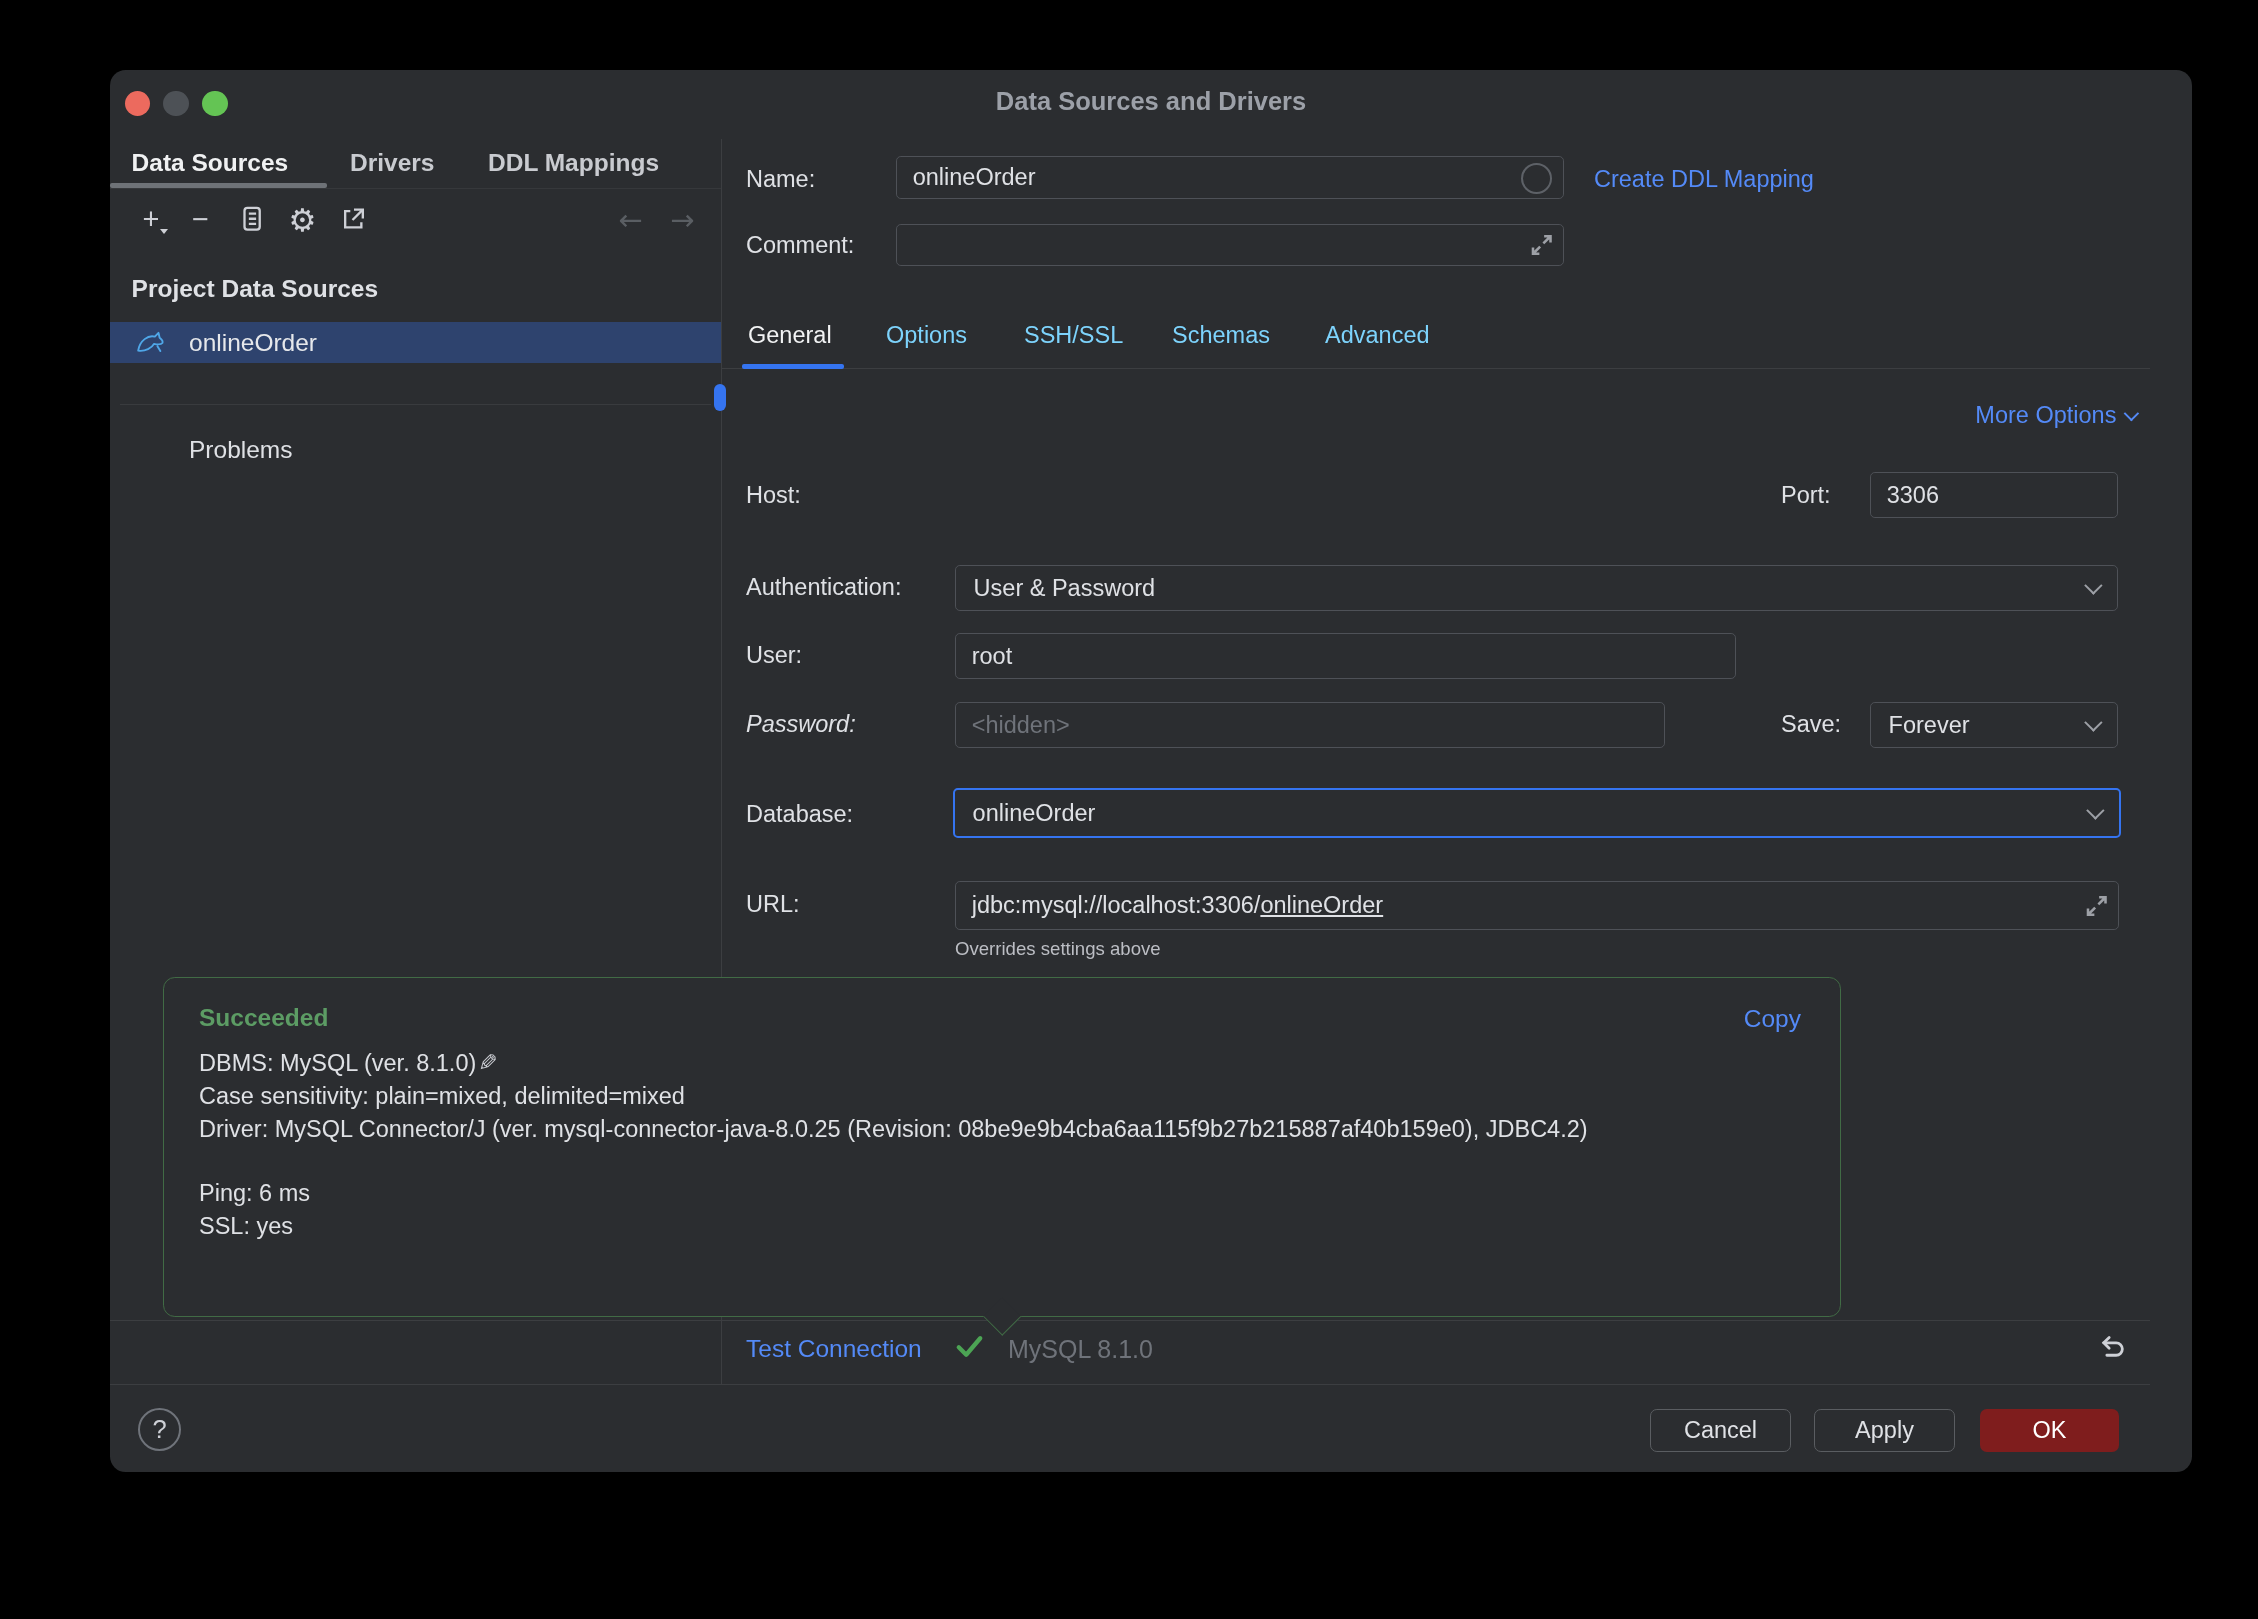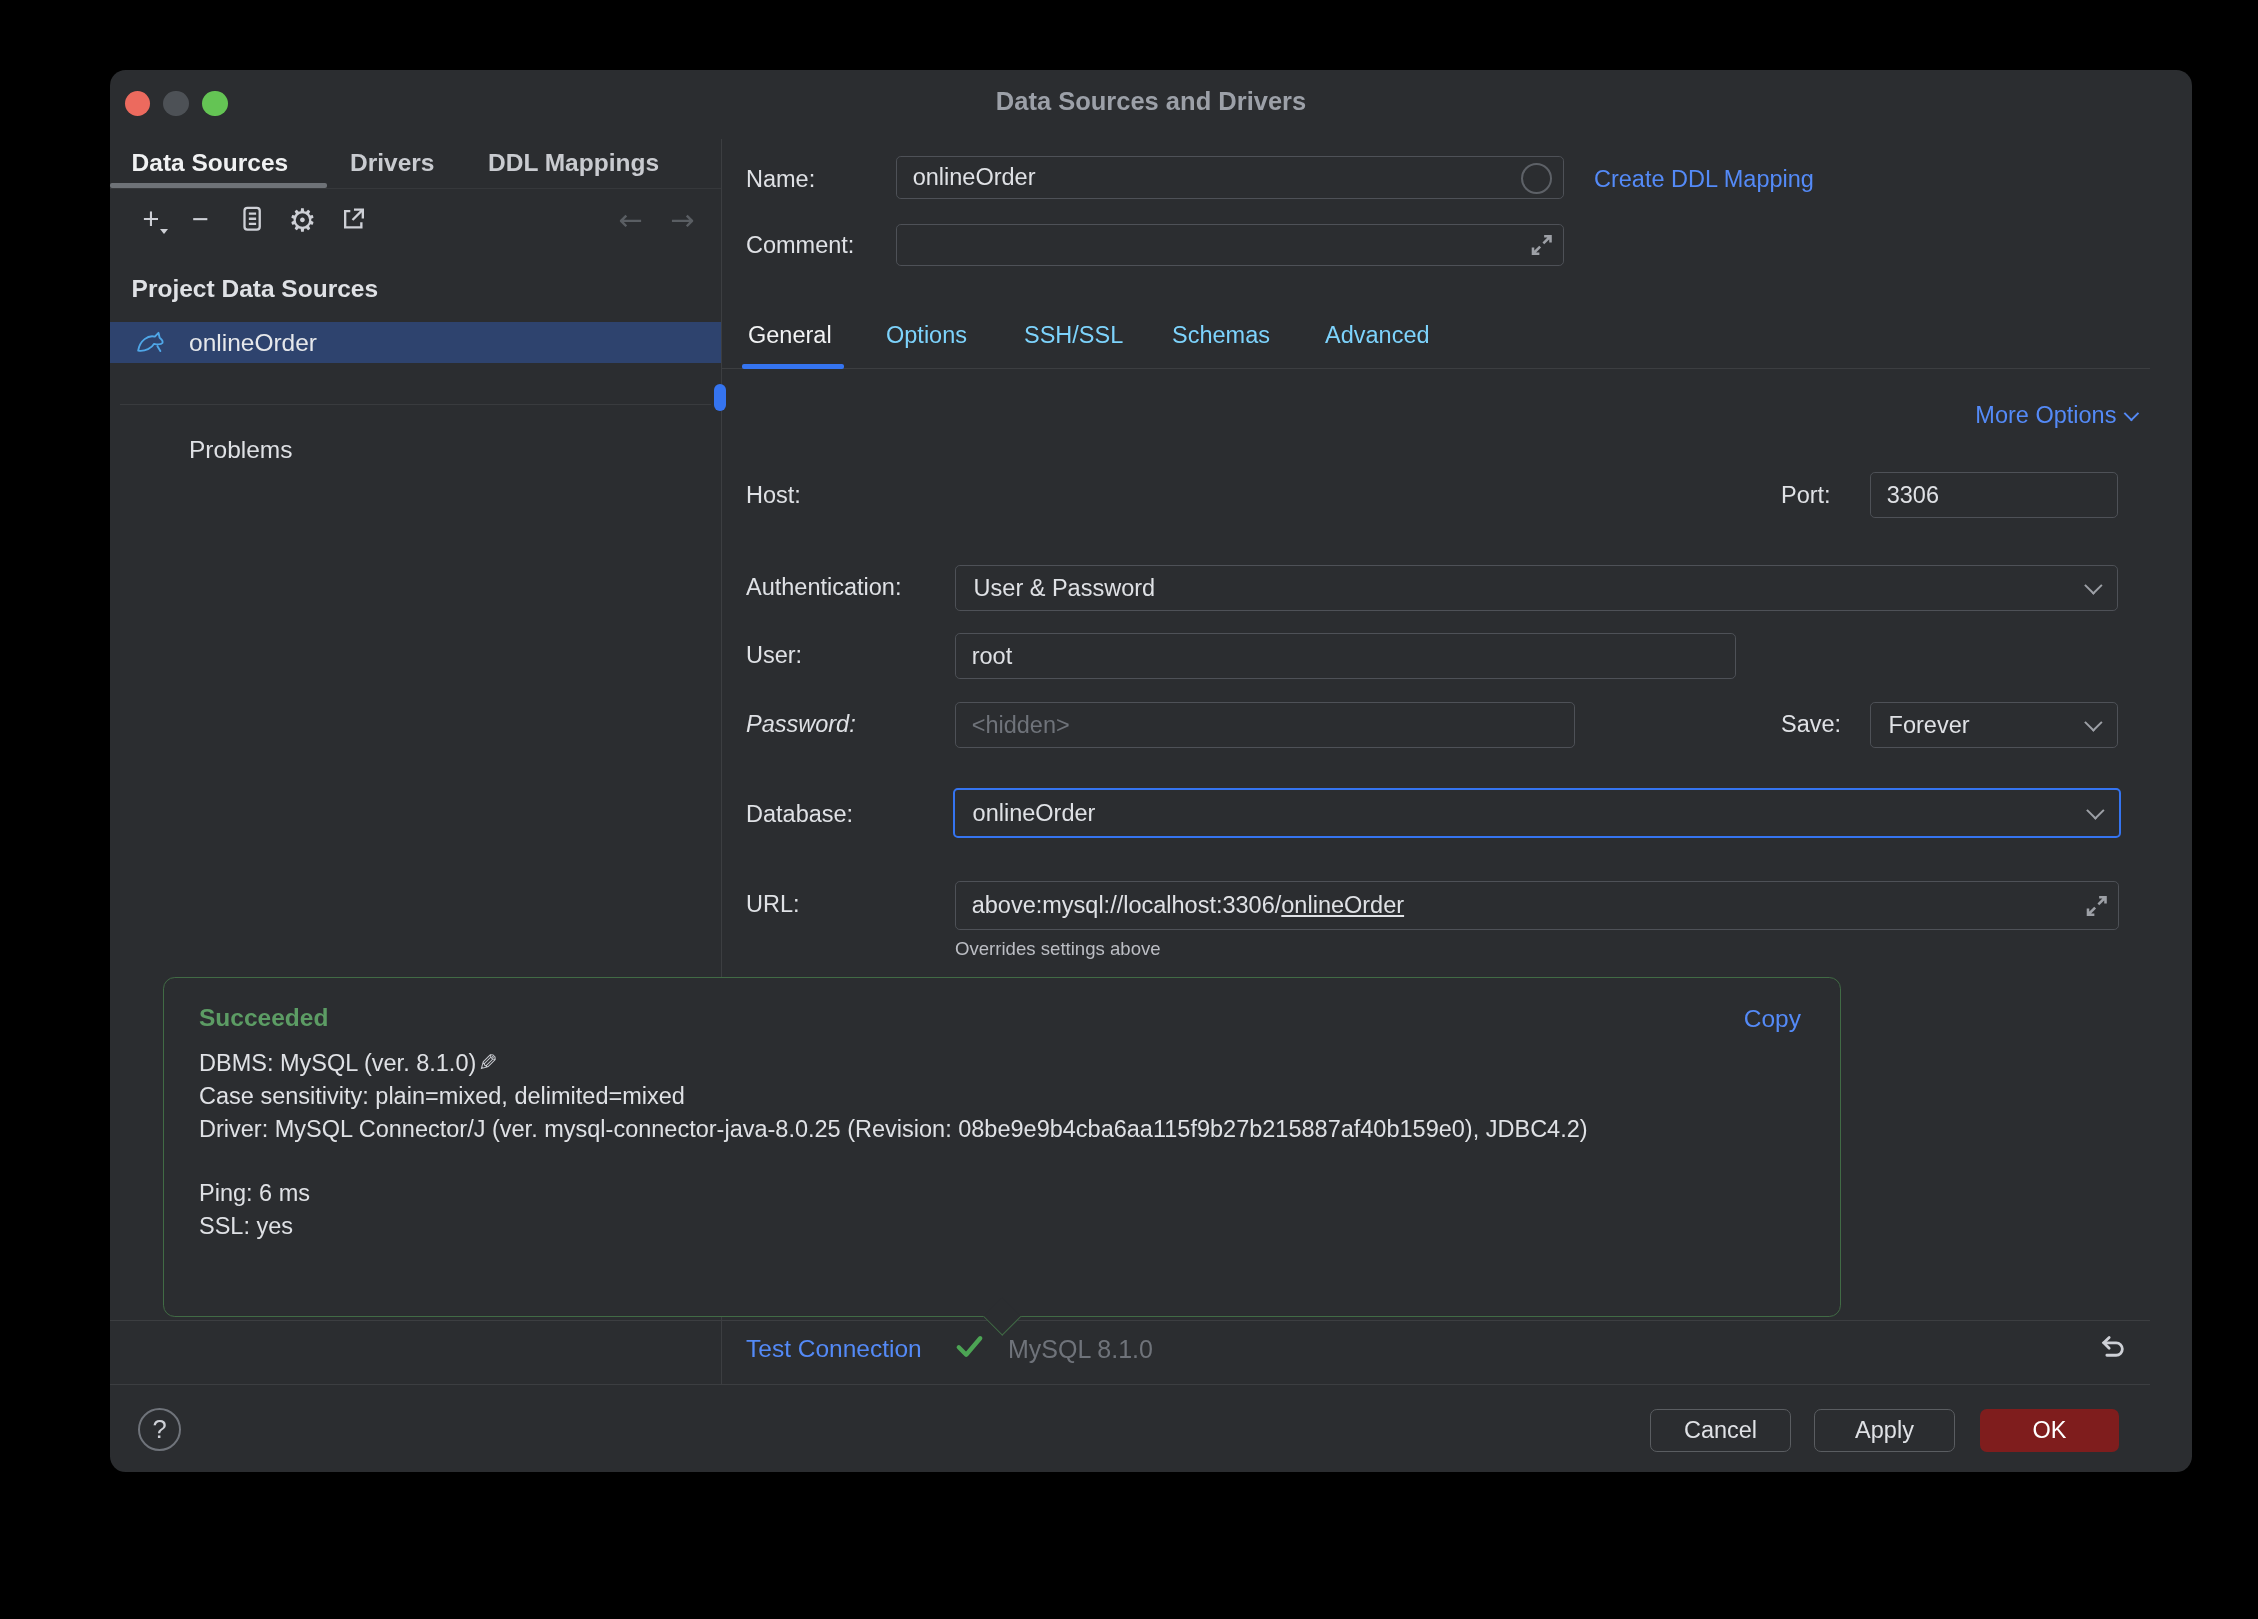--- a/index.html
+++ b/index.html
@@ -200,39 +200,39 @@
     <span>User &amp; Password</span>
     <span class="chev"></span>
   </div>
 
   <div class="lbl" style="left:636px;top:571px;">User:</div>
   <div class="fieldwrap" style="left:845px;top:563px;width:781px;height:46px;">
     <input class="tfield" value="root" style="">
   </div>
 
   <div class="lbl" style="left:636px;top:640px;font-style:italic;">Password:</div>
-  <div class="fieldwrap" style="left:845px;top:632px;width:620px;height:46px;">
+  <div class="fieldwrap" style="left:845px;top:632px;width:710px;height:46px;">
     <input class="tfield" placeholder="&lt;hidden&gt;" style="">
   </div>
   <div class="lbl" style="left:1671px;top:640px;">Save:</div>
   <div class="combo" style="left:1760px;top:632px;width:248px;height:46px;">
     <span>Forever</span>
     <span class="chev"></span>
   </div>
 
   <div class="lbl" style="left:636px;top:730px;">Database:</div>
   <div class="combo focused" style="left:843px;top:718px;width:1168px;height:50px;">
     <span>onlineOrder</span>
     <span class="chev"></span>
   </div>
 
   <div class="lbl" style="left:636px;top:820px;">URL:</div>
   <div class="fieldwrap" style="left:845px;top:811px;width:1164px;height:49px;">
     <div class="tfield url-text">
-      <span>above:mysql://localhost:3306/</span>
+      <span>jdbc:mysql://localhost:3306/</span>
         <span style="text-decoration:underline;">onlineOrder</span>
     </div>
     <div class="expand-ic">
       <svg viewBox="0 0 16 16" width="25.5" height="25.5">
         <path d="M9.5 2.5 h4 v4 M13.5 2.5 L9 7"></path>
         <path d="M6.5 13.5 h-4 v-4 M2.5 13.5 L7 9"></path>
       </svg>
     </div>
   </div>
   <div class="small-note" style="left:845px;top:868px;">Overrides settings above</div>

